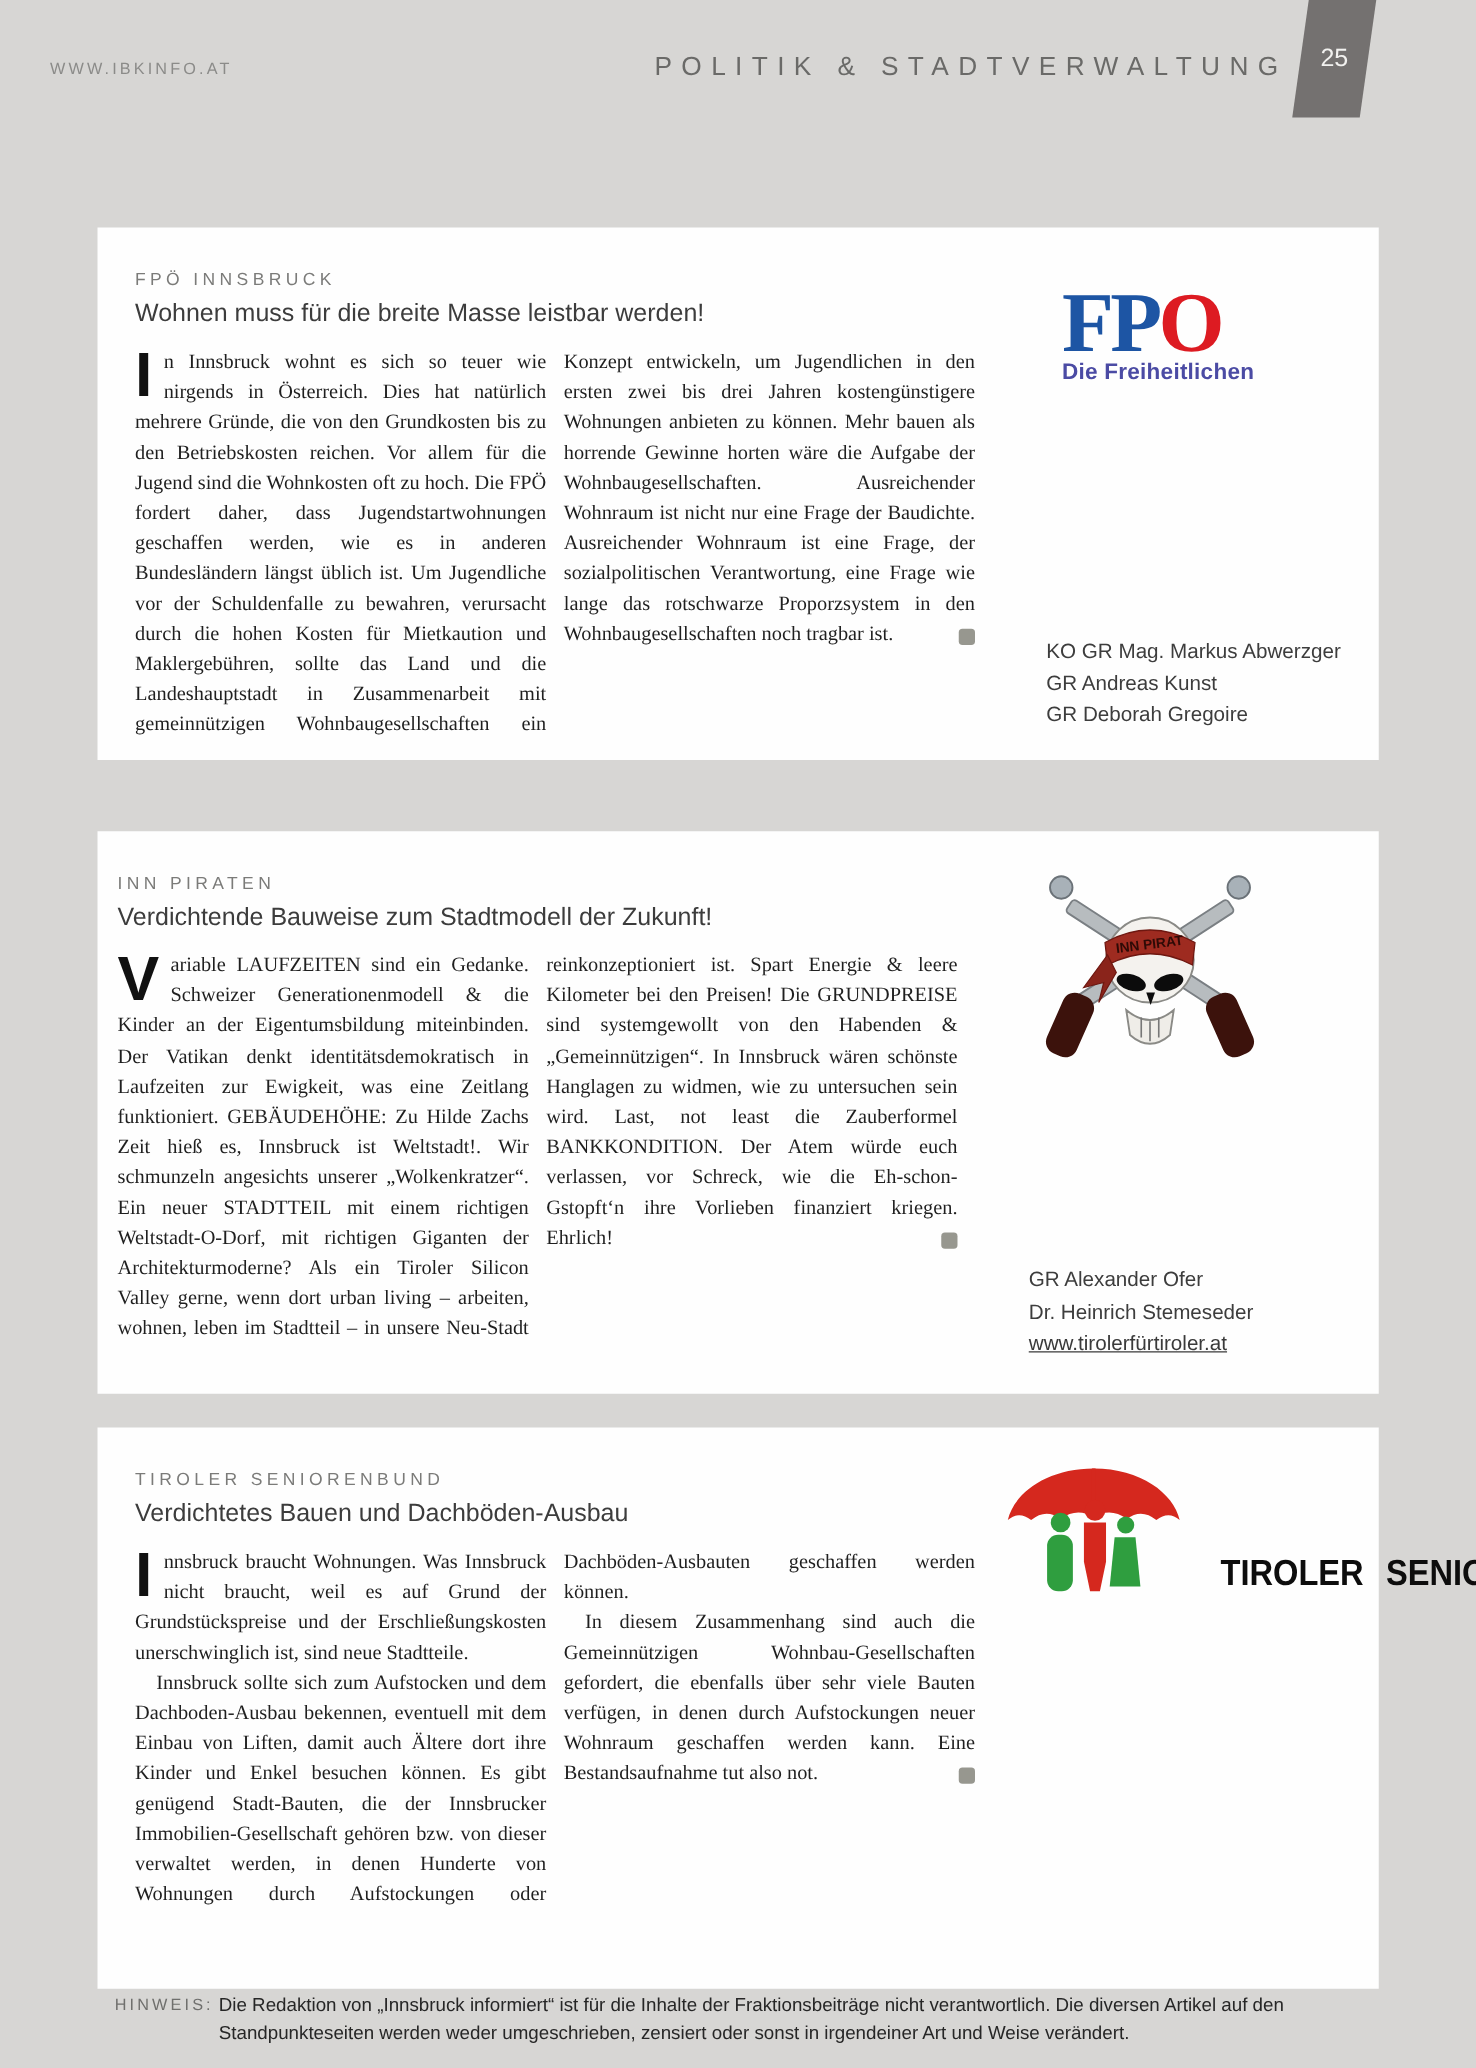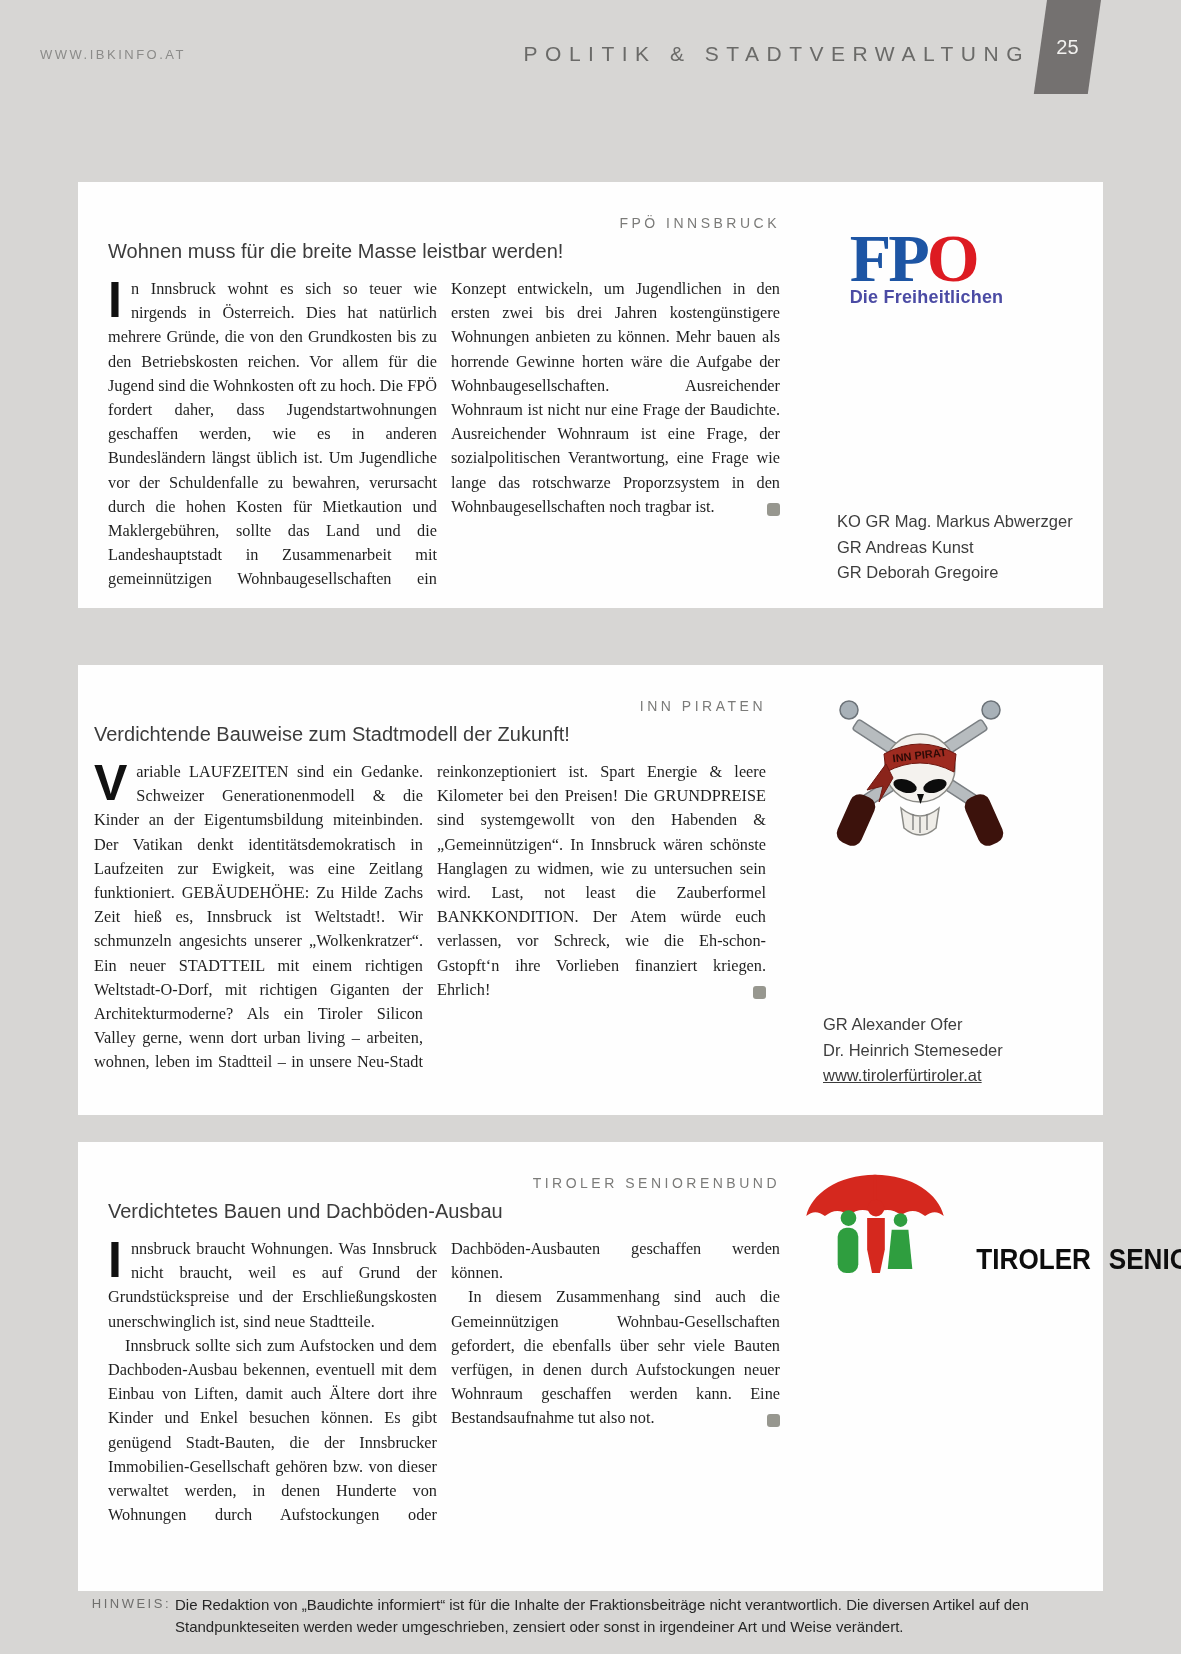--- a/index.html
+++ b/index.html
@@ -36,21 +36,21 @@
     padding:33px 30px 22px 30px;
     display:flex;
   }
   .card1 { top:182px;  height:426px; }
   .card2 { top:665px;  height:450px;padding-left:16px; }
   .card3 { top:1142px; height:449px; }
 
   .card-left { width:672px; flex:none; }
   .kicker {
     font-size:14px; letter-spacing:3.5px; color:#7b7b79;
-    text-transform:uppercase; margin-bottom:8px; white-space:nowrap;text-align:right;
+    text-transform:uppercase; margin-bottom:8px; white-space:nowrap;
   }
   .headline {
     font-size:20px; font-weight:400; color:#3c3c3c;
     line-height:1.2; margin-bottom:14px; white-space:nowrap;
   }
   .cols {
     column-count:2; column-gap:14px; column-fill:auto;
     height:330px;
   }
   .cols p {
@@ -240,14 +240,14 @@
       <div class="sb-tagline">IM PIRAT DER GEMEINSCHAFT</div>
       <div class="sb-emblem">
         <div class="sb-emblem-inner">S</div>
       </div>
     </div>
   </div>
 </div>
 
 <div class="footer">
   <div class="footer-label">HINWEIS:</div>
-  <div class="footer-text">Die Redaktion von „Baudichte informiert“ ist für die Inhalte der Fraktionsbeiträge nicht verantwortlich. Die diversen Artikel auf den Standpunkteseiten werden weder umgeschrieben, zensiert oder sonst in irgendeiner Art und Weise verändert.</div>
+  <div class="footer-text">Die Redaktion von „Innsbruck informiert“ ist für die Inhalte der Fraktionsbeiträge nicht verantwortlich. Die diversen Artikel auf den Standpunkteseiten werden weder umgeschrieben, zensiert oder sonst in irgendeiner Art und Weise verändert.</div>
 </div>
 
 </body></html>

